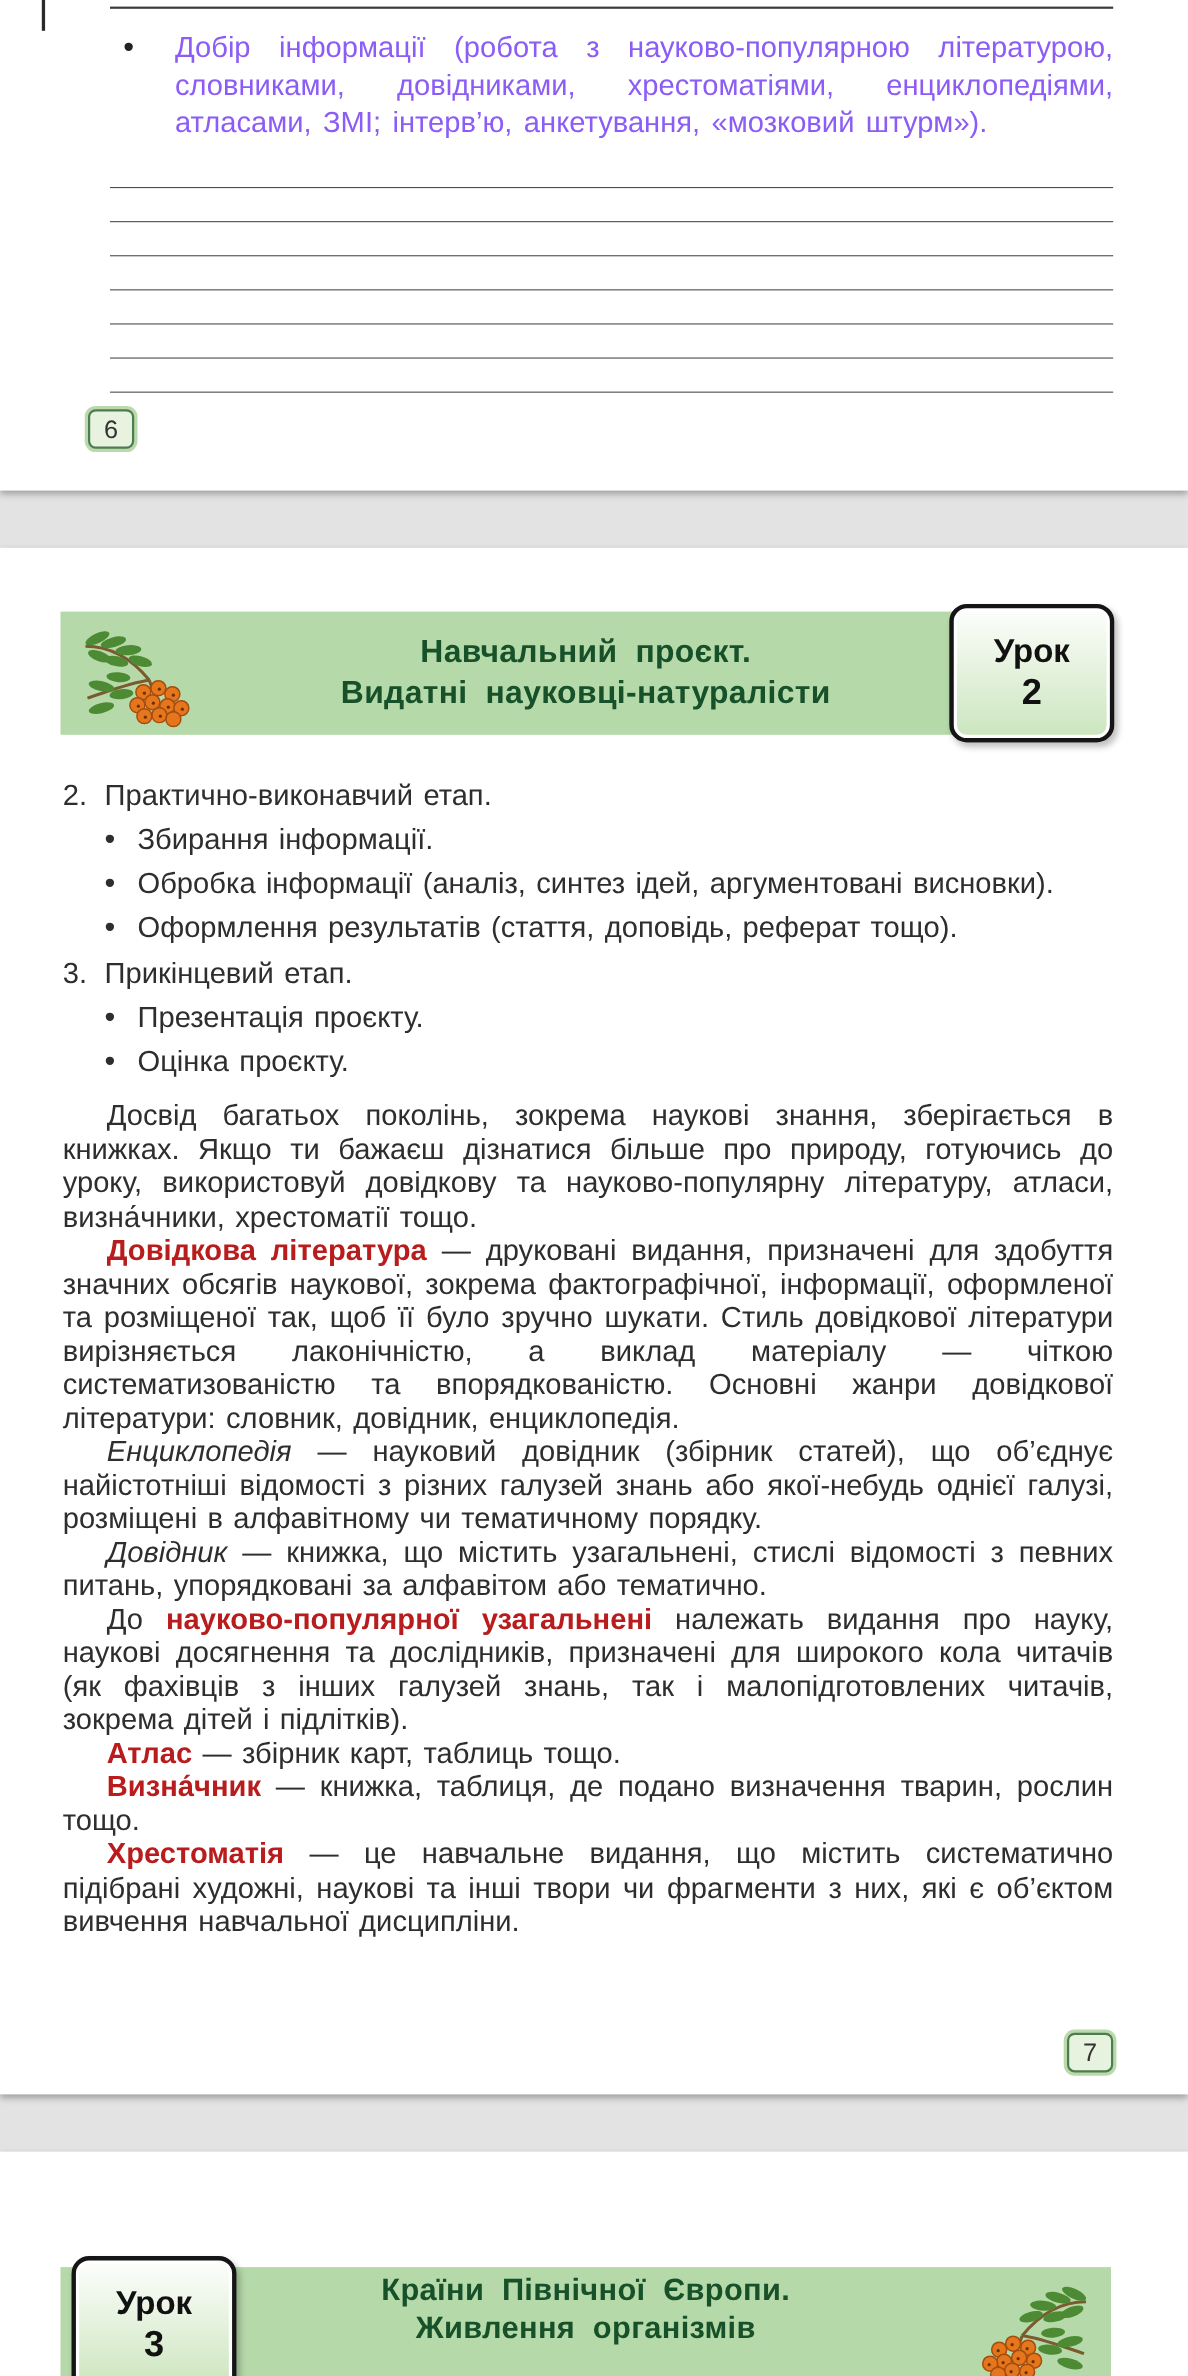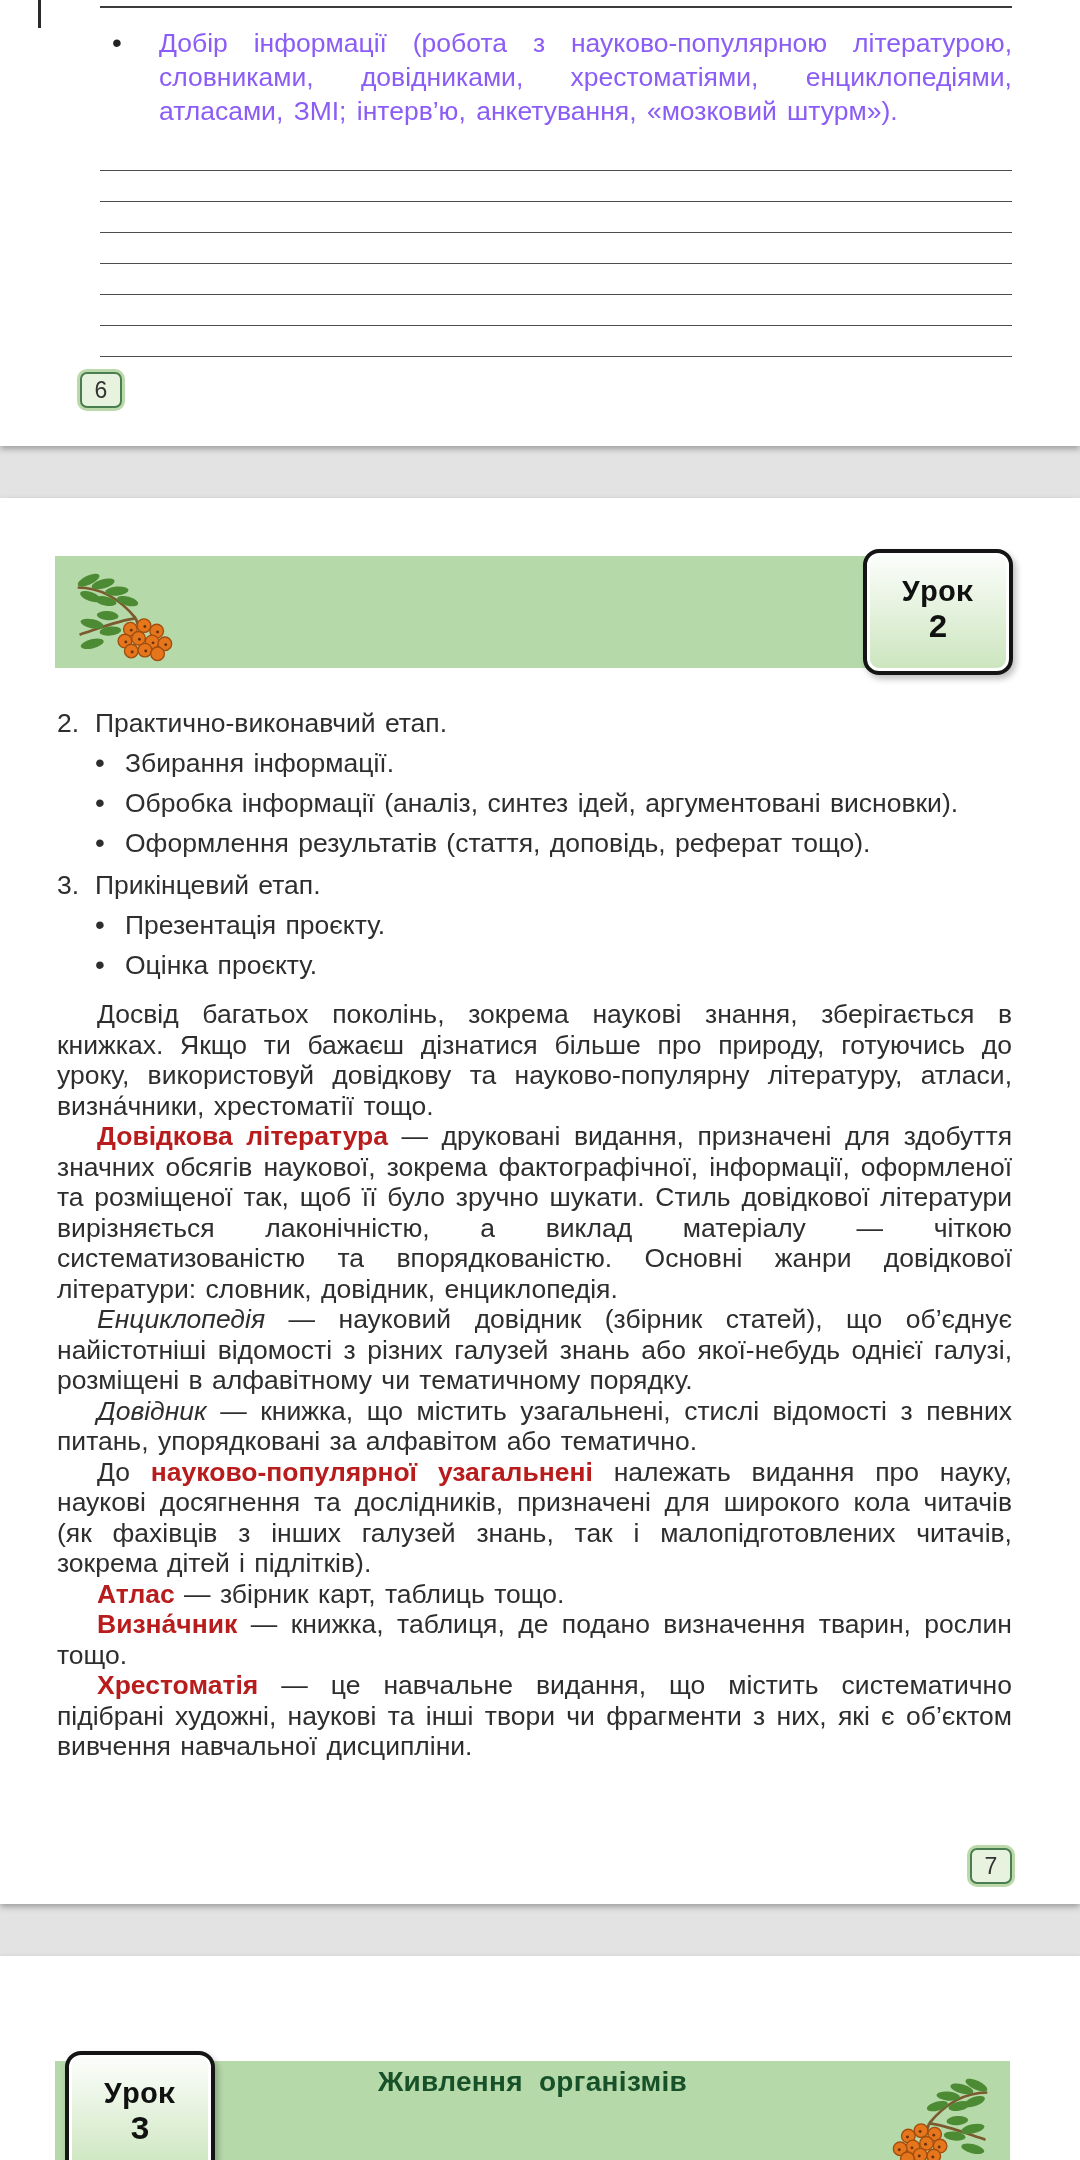--- a/index.html
+++ b/index.html
@@ -54,21 +54,20 @@
     text-align: center; font-weight: bold; color: #17512a;
     font-size: 29px; line-height: 37px; word-spacing: 8px; letter-spacing: 0.3px;
   }
   .lesson-badge {
     position: absolute; width: 150px; height: 126px;
     background: linear-gradient(180deg, #fdfefc, #cbe5bd);
     border: 4px solid #151515; border-radius: 16px;
     box-shadow: inset 0 0 0 3px #ffffff, 3px 4px 6px rgba(0,0,0,0.25);
     display: flex; flex-direction: column; align-items: center; justify-content: center;
     color: #111;
-    font-family: Liberation Mono, monospace;
   }
   .lesson-badge .lbl { font-size: 30px; font-weight: bold; line-height: 32px; }
   .lesson-badge .num { font-size: 33px; font-weight: bold; line-height: 36px; margin-top: 2px; }
   .p7-lesson { right: -3px; top: -7px; }
   .berries { position: absolute; width: 118px; height: 102px; top: 5px; }
   .p7-berries { left: 10px; }
 
   
   .p7-content { position: absolute; top: 203px; left: 57px; right: 68px; color: #2e2e2e; font-size: 26.5px; word-spacing: 2px; }
   .num-item { display: flex; line-height: 40px; margin-top: 2px; }
@@ -152,20 +151,24 @@
           <circle cx="102" cy="77" r="1.6"></circle>
             <circle cx="67" cy="88" r="1.6"></circle>
           <circle cx="82" cy="85" r="1.6"></circle>
             <circle cx="97" cy="89" r="1.6"></circle>
           <circle cx="111" cy="91" r="1.6"></circle>
             <circle cx="74" cy="99" r="1.6"></circle>
           <circle cx="89" cy="98" r="1.6"></circle>
         </g>
       </svg>
 
+      <div class="title">
+        <div>Навчальний проєкт.</div>
+        <div>Видатні науковці-натуралісти</div>
+      </div>
 
       <div class="lesson-badge p7-lesson">
         <div class="lbl">Урок</div>
         <div class="num">2</div>
       </div>
     </header>
 
     <div class="p7-content">
 
       <div class="num-item">
@@ -221,20 +224,21 @@
 
   <section class="page" id="page-8">
     <footer class="banner banner-bottom p8-banner">
 
       <div class="lesson-badge p8-lesson">
         <div class="lbl">Урок</div>
         <div class="num">3</div>
       </div>
 
       <div class="title">
+        <div>Країни Північної Європи.</div>
         <div>Живлення організмів</div>
       </div>
 
       <svg class="berries p8-berries" viewBox="0 0 130 110">
         <g stroke="#7b5a2e" stroke-width="3" fill="none">
           <path d="M14 28 C40 28 60 40 78 62"></path>
           <path d="M16 80 C40 72 60 64 78 62"></path>
           <path d="M78 62 L82 74"></path>
         </g>
         <g fill="#4c8a33">

